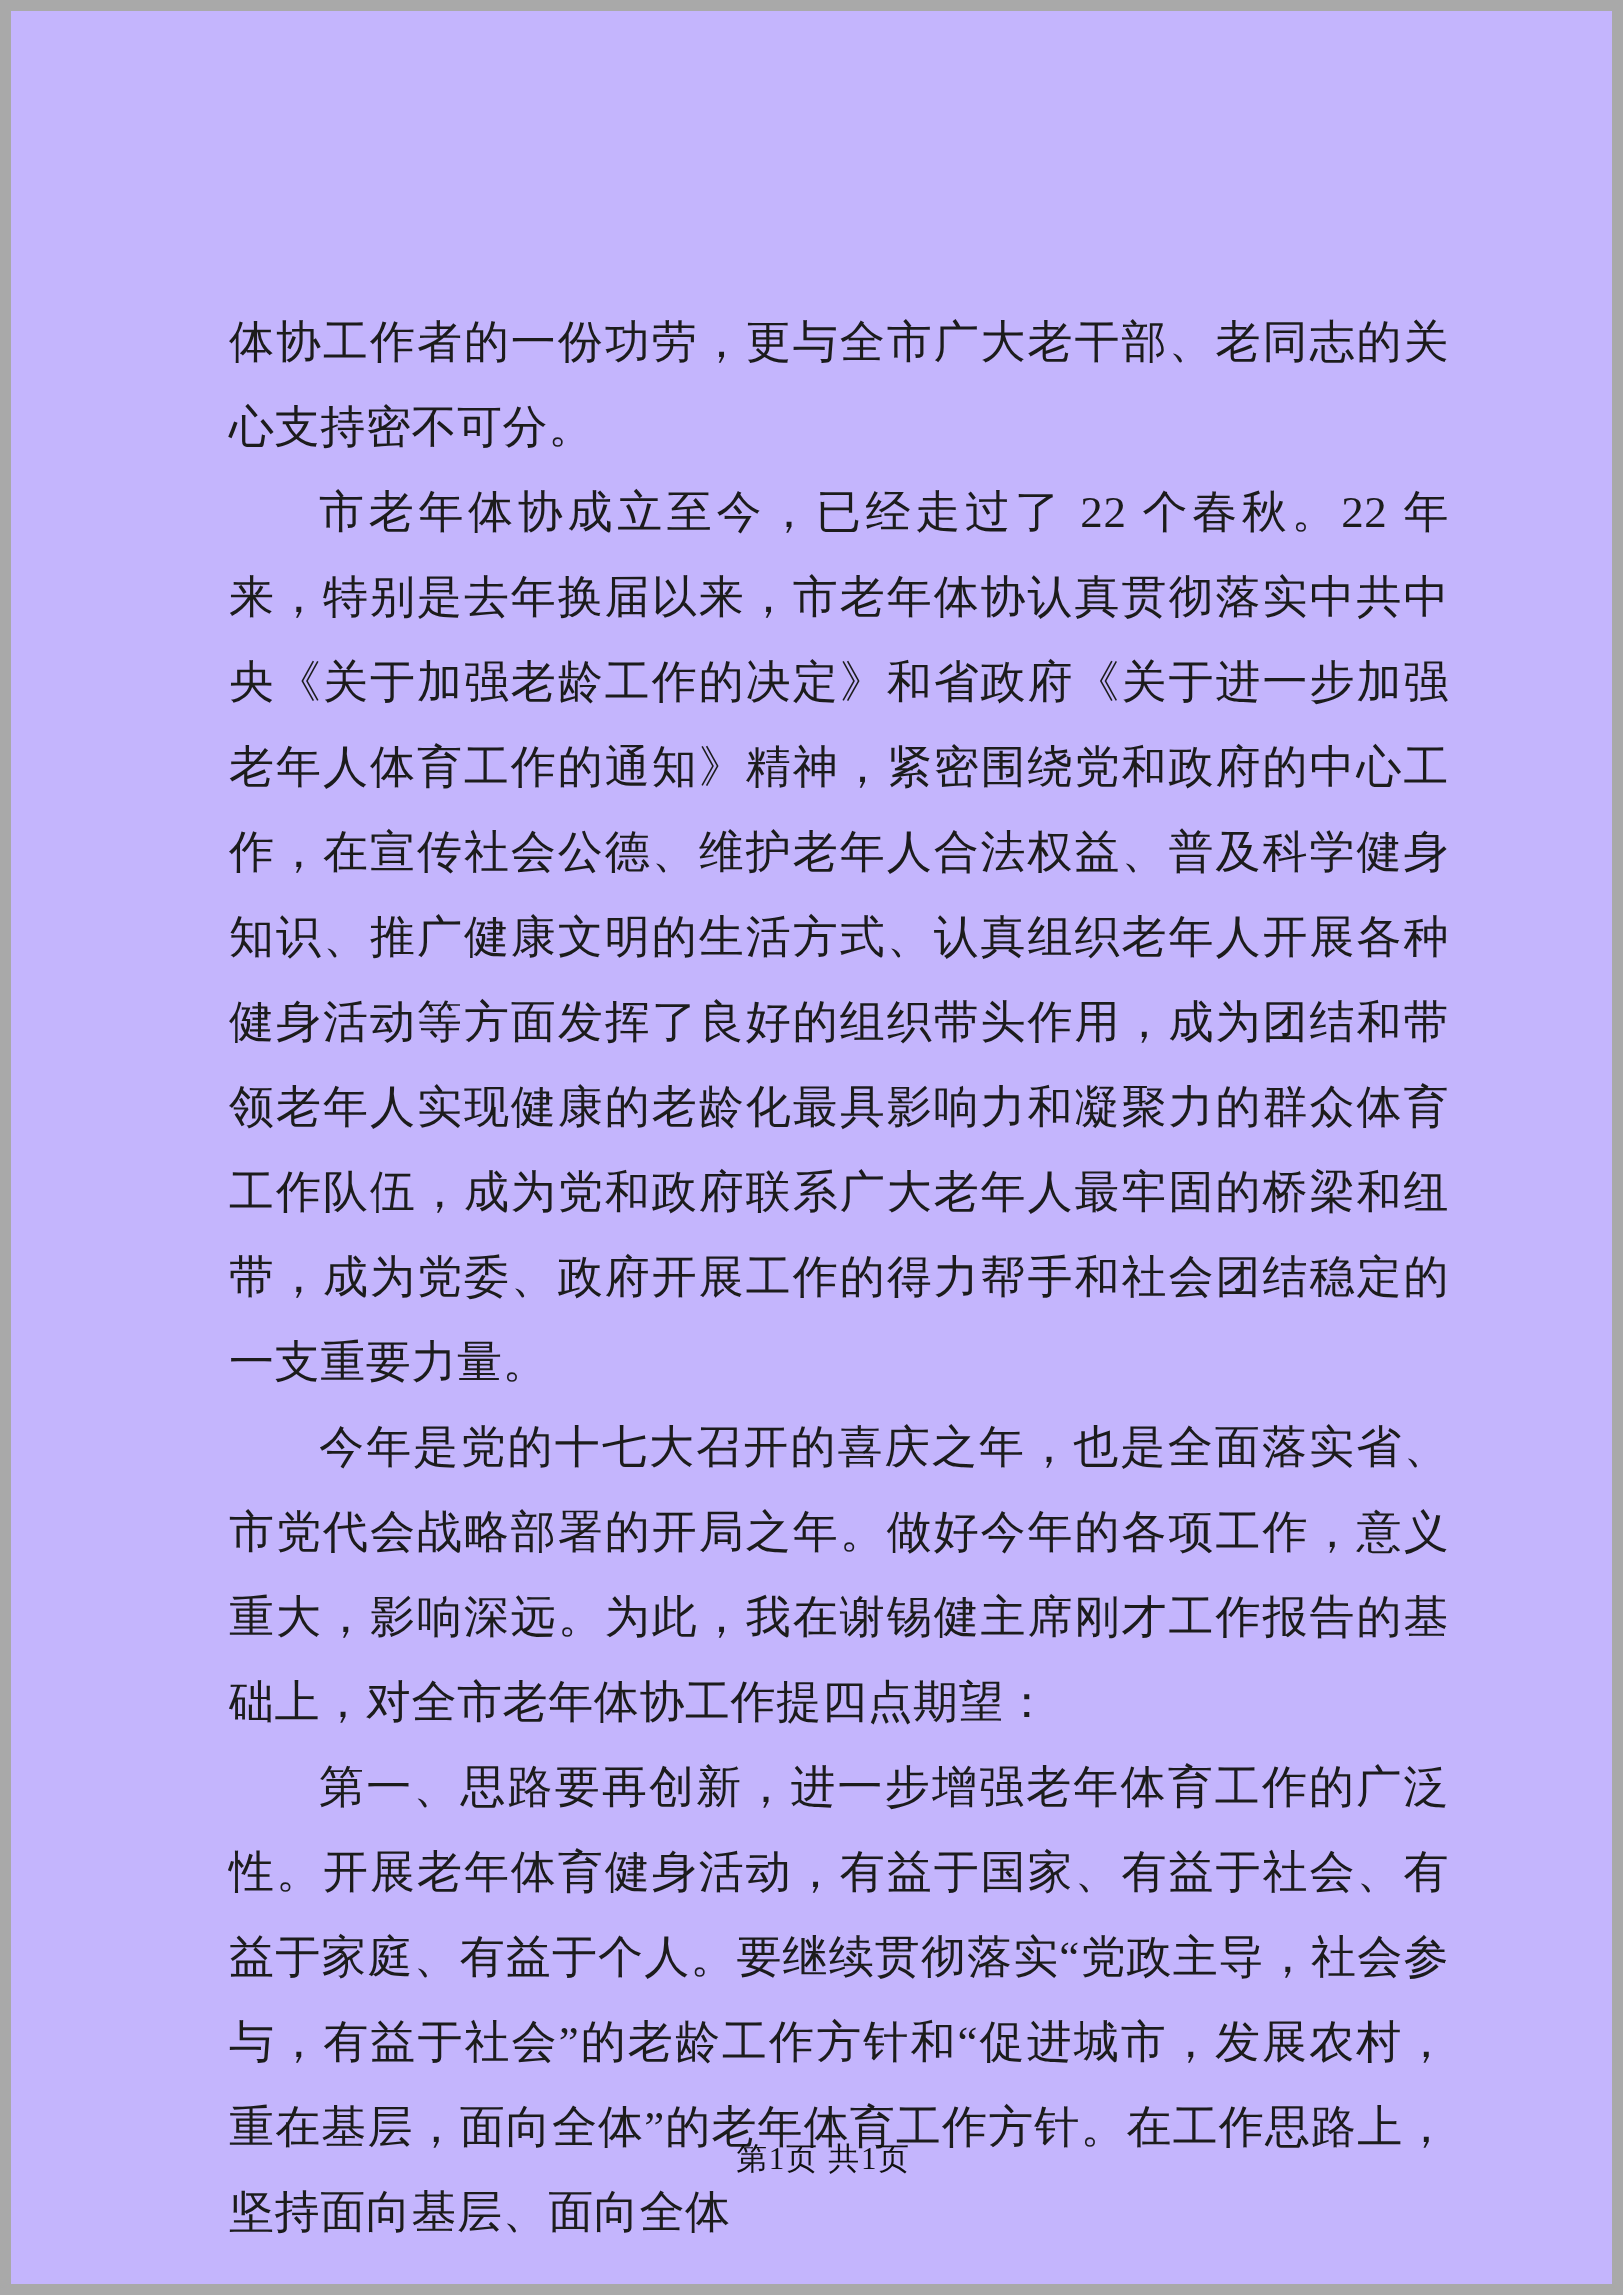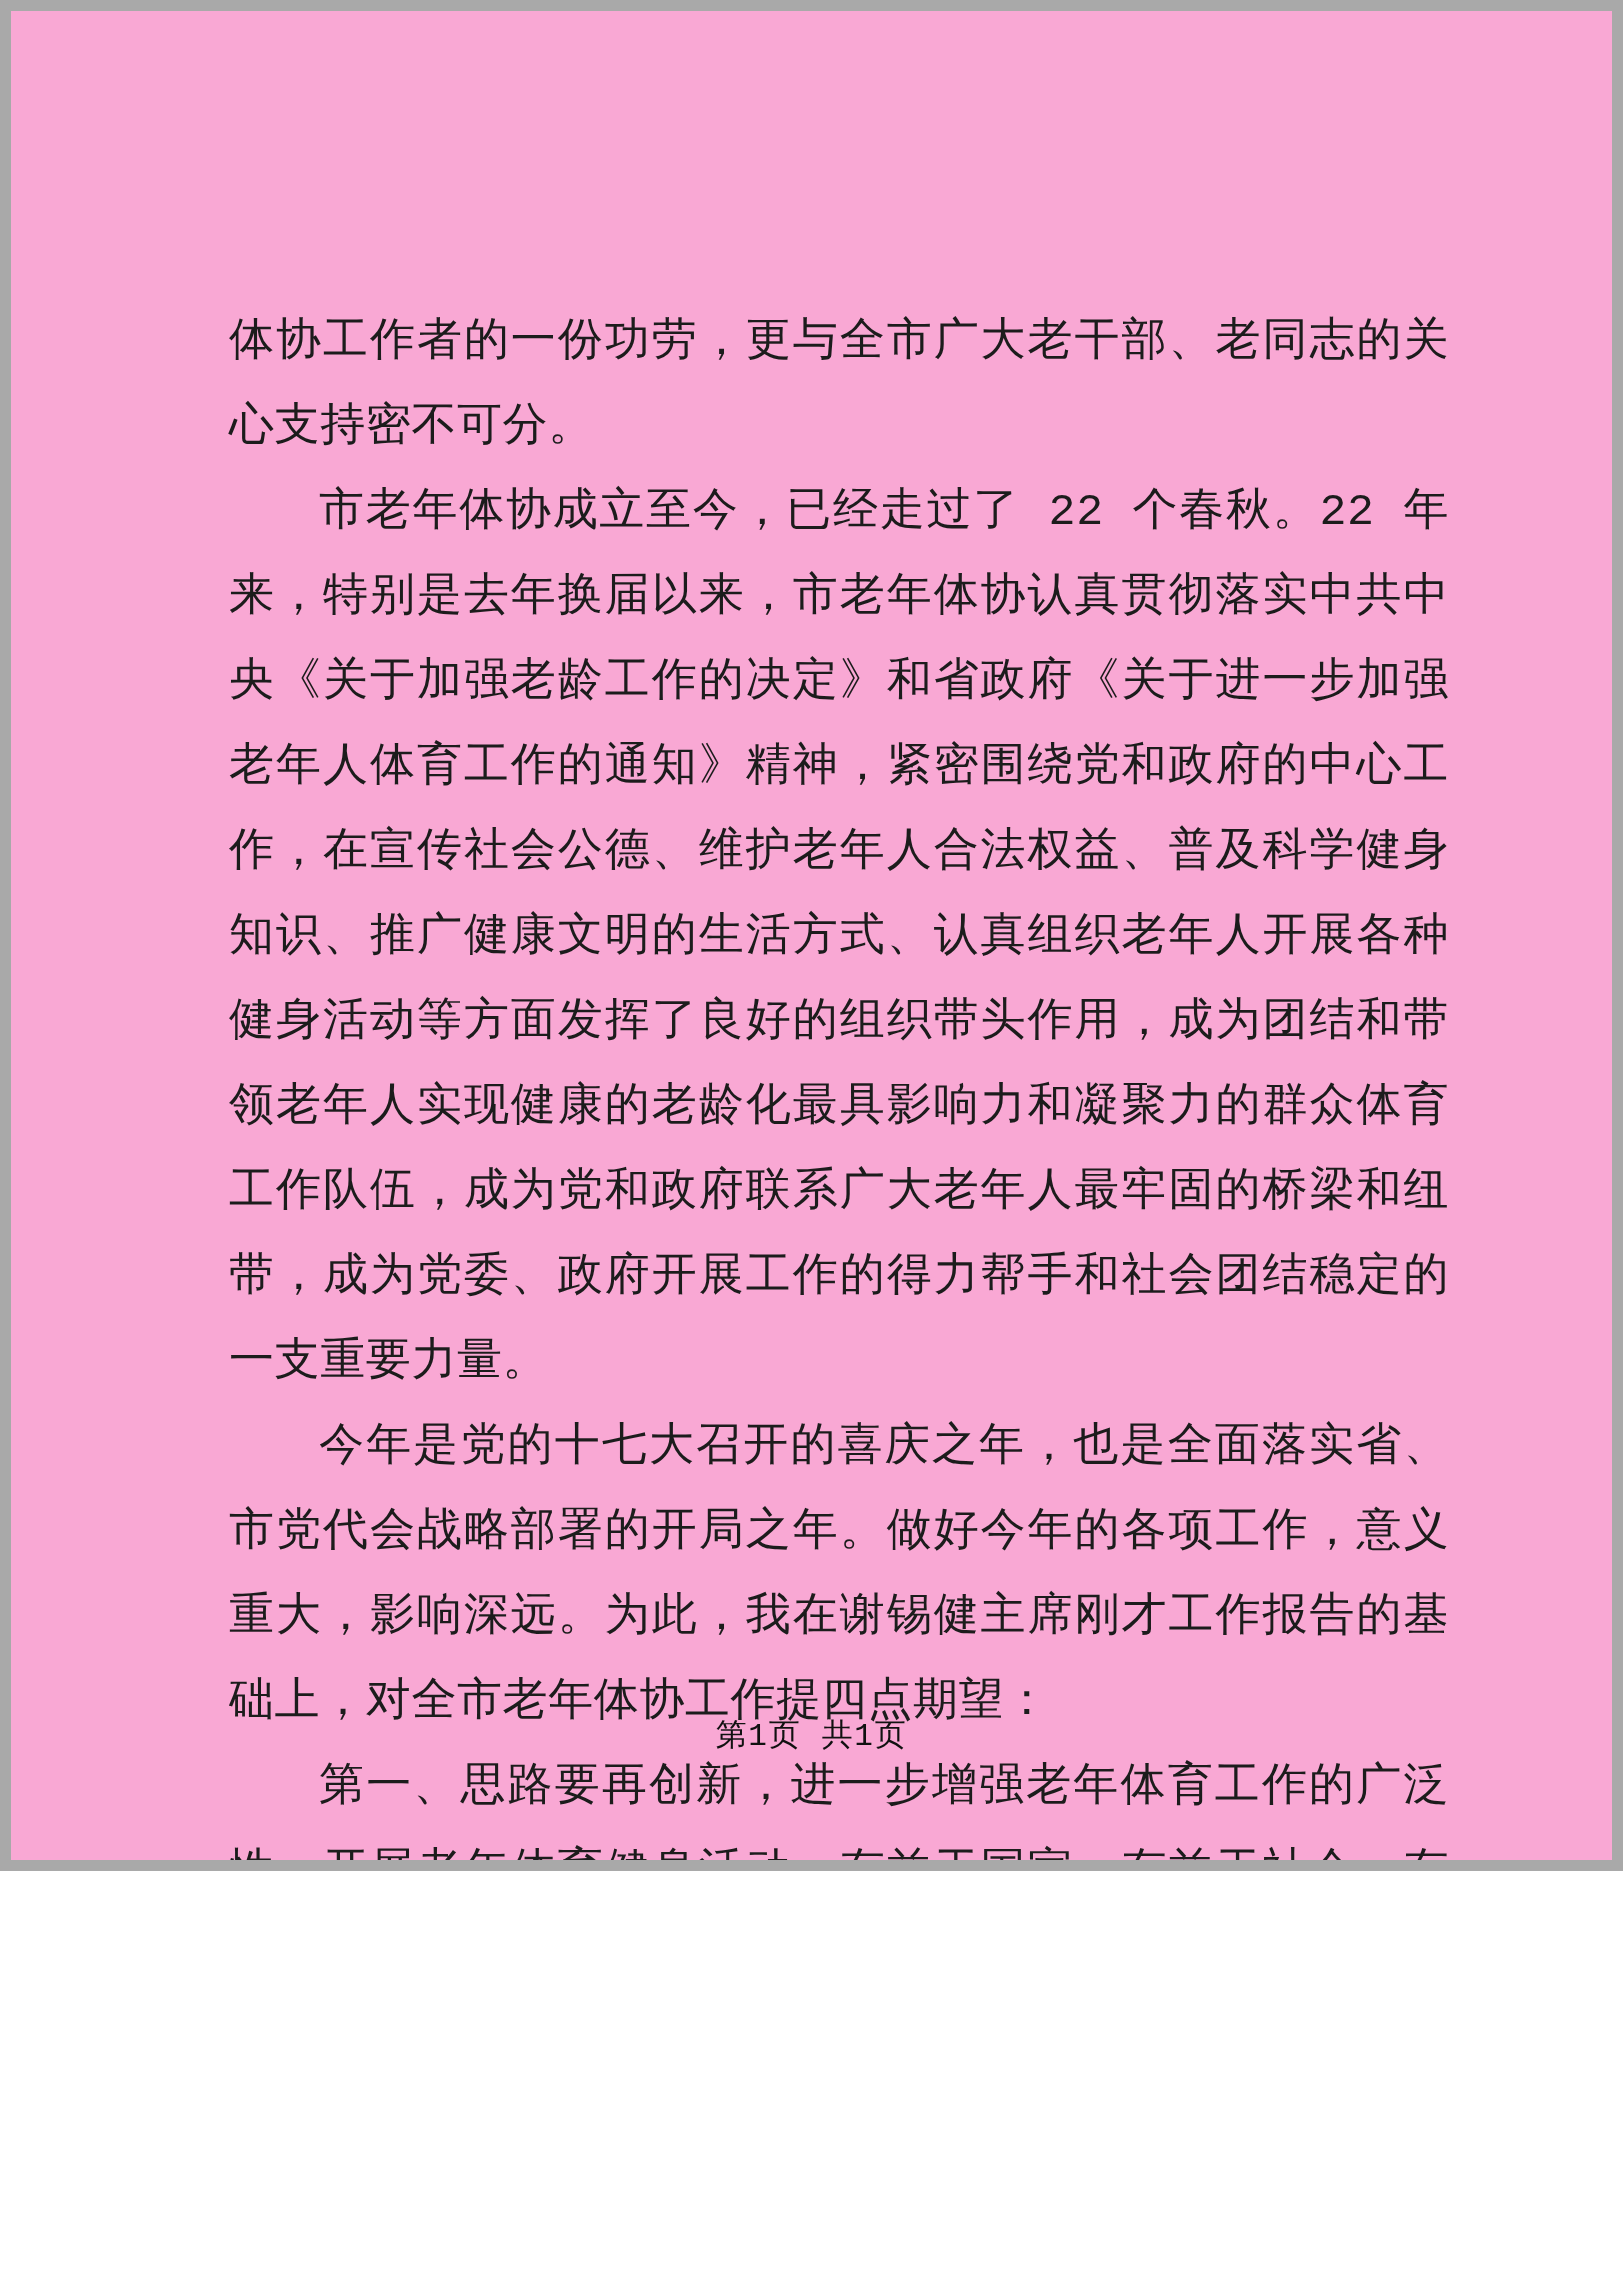--- a/index.html
+++ b/index.html
@@ -9,25 +9,24 @@
   }
   body {
     width: 1623px;
     height: 2295px;
     font-family: "Liberation Serif", serif;
   }
   .page {
     position: relative;
     box-sizing: border-box;
     width: 1623px;
-    height: 1871px;
-    background: #f9a8d4;
+    height: 2295px;
+    background: #c4b5fd;
     border: 11.2px solid #a9a9a9;
     overflow: hidden;
-    font-family: Liberation Mono, monospace;
   }
   .content {
     position: absolute;
     top: 289px;
     left: 218px;
     width: 1220px;
   }
   .para {
     margin: 0;
     font-size: 45px;
@@ -42,20 +41,21 @@
   }
   .footer {
     position: absolute;
     bottom: 104px;
     left: 0;
     width: 100%;
     text-align: center;
     font-size: 31px;
     letter-spacing: 1.7px;
     color: #111111;
+    padding-left: 12px;
   }
 </style>
 </head>
 <body>
 
 <div class="page">
   <div class="content">
     <p class="para">体协工作者的一份功劳，更与全市广大老干部、老同志的关心支持密不可分。</p>
     <p class="para indent">市老年体协成立至今，已经走过了 22 个春秋。22 年来，特别是去年换届以来，市老年体协认真贯彻落实中共中央《关于加强老龄工作的决定》和省政府《关于进一步加强老年人体育工作的通知》精神，紧密围绕党和政府的中心工作，在宣传社会公德、维护老年人合法权益、普及科学健身知识、推广健康文明的生活方式、认真组织老年人开展各种健身活动等方面发挥了良好的组织带头作用，成为团结和带领老年人实现健康的老龄化最具影响力和凝聚力的群众体育工作队伍，成为党和政府联系广大老年人最牢固的桥梁和纽带，成为党委、政府开展工作的得力帮手和社会团结稳定的一支重要力量。</p>
     <p class="para indent">今年是党的十七大召开的喜庆之年，也是全面落实省、市党代会战略部署的开局之年。做好今年的各项工作，意义重大，影响深远。为此，我在谢锡健主席刚才工作报告的基础上，对全市老年体协工作提四点期望：</p>

